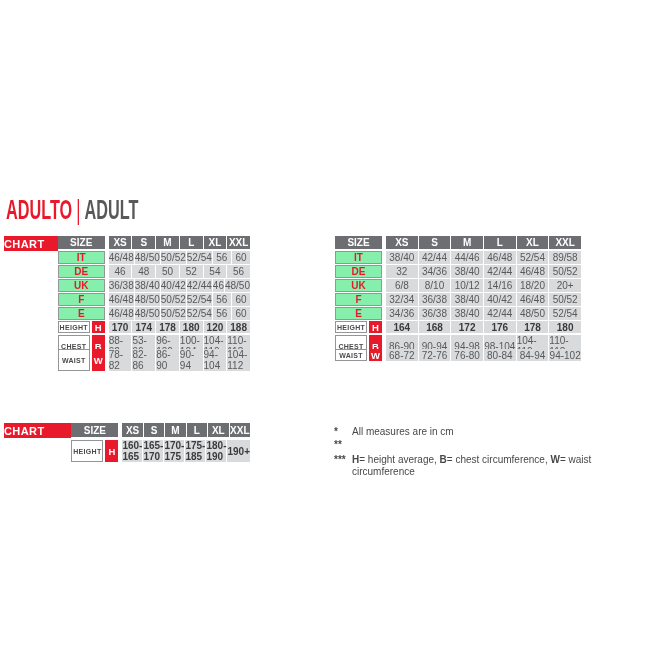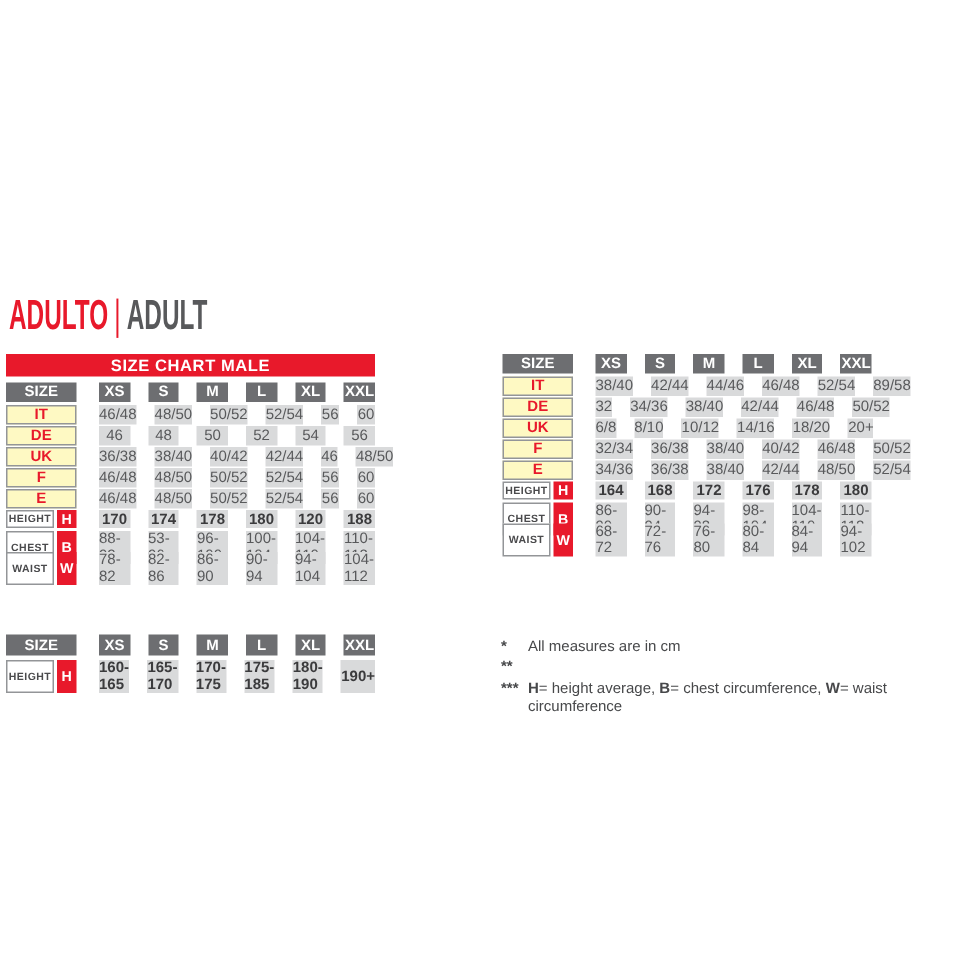--- a/index.html
+++ b/index.html
@@ -29,54 +29,54 @@
     white-space: nowrap;
     transform: scaleX(0.58);
     transform-origin: left top;
     letter-spacing: 0px;
   }
   .t-red { color: var(--red); }
   .t-sep { color: var(--red); font-weight: normal; padding: 0 7px; }
   .t-gray { color: #58595b; }
 
   
-  .stable { position: absolute; width: 246px; display: flex; flex-direction: column; }
+  .stable { position: absolute; width: 246px; display: flex; flex-direction: row; }
   #table-male   { left: 4px;   top: 219px; }
   #table-female { left: 335px; top: 219px; }
   #table-unisex { left: 4px;   top: 406px; }
 
   .tbar {
     height: 15px;
     background: var(--red);
     color: #fff;
     font-weight: bold;
     font-size: 11px;
     display: flex; align-items: center; justify-content: center;
     letter-spacing: 0.4px;
     margin-bottom: 4px;
   }
   .trow {
     display: grid;
     grid-template-columns: 50px repeat(6, 1fr);
-    column-gap: 12px;
+    column-gap: 1px;
     height: 12px;
     margin-bottom: 2px;
   }
   .hrow { height: 13px; }
   #table-unisex .trow { height: 14px; margin-bottom: 3px; }
   .cell { display: flex; align-items: center; justify-content: center; }
   .hcell {
     background: var(--hgray);
     color: #fff;
     font-weight: bold;
     font-size: 10px;
   }
   .scell, .lcell, .mwrap { margin-right: 3px; }
   .lcell {
-    background: #fef9c3;
+    background: #86efac;
     border: 1px solid var(--border);
     color: var(--red);
     font-weight: bold;
     font-size: 10px;
   }
   .dcell {
     background: var(--cgray);
     color: var(--ctext);
     font-size: 10px;
   }
@@ -317,20 +317,21 @@
             <div class="cell dcell">76-80</div>
             <div class="cell dcell">80-84</div>
             <div class="cell dcell">84-94</div>
             <div class="cell dcell">94-102</div>
           </div>
         </div>
       </div>
   </div>
 
   <div class="stable" id="table-unisex">
+    <div class="tbar">SIZE CHART UNISEX</div>
     <div class="tbody">
         <div class="trow hrow">
           <div class="cell hcell scell">SIZE</div>
           <div class="cell hcell">XS</div>
           <div class="cell hcell">S</div>
           <div class="cell hcell">M</div>
           <div class="cell hcell">L</div>
           <div class="cell hcell">XL</div>
           <div class="cell hcell">XXL</div>
         </div>

